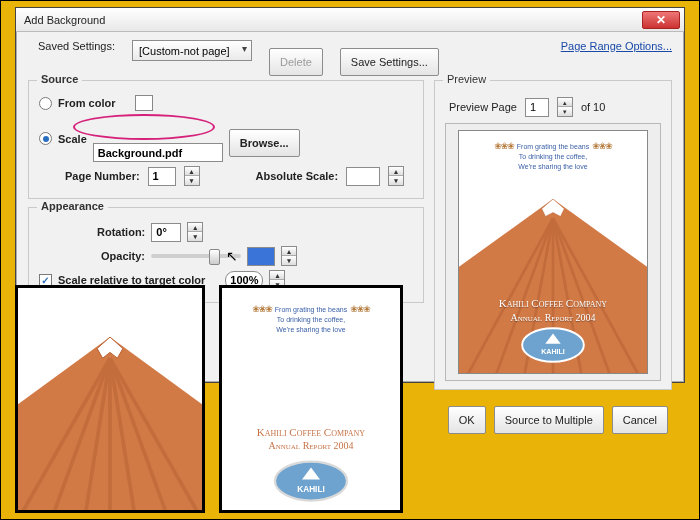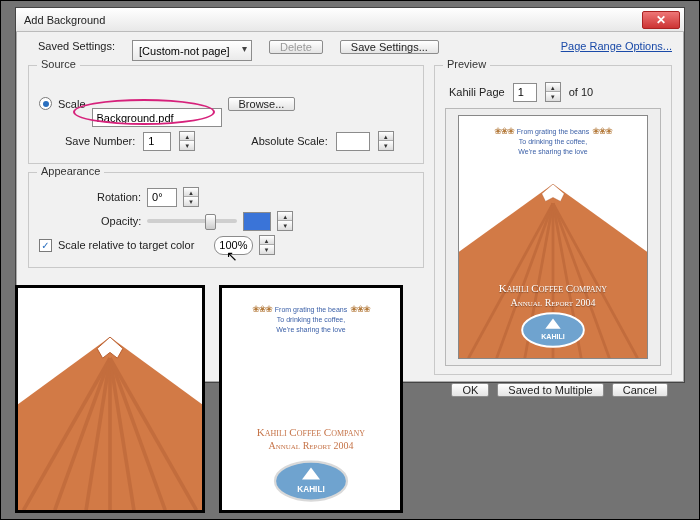--- a/index.html
+++ b/index.html
@@ -1,17 +1,17 @@
 <!DOCTYPE html>
 <html><head>
 <meta charset="utf-8">
 <style>
   * { box-sizing: border-box; font-family: "Segoe UI", Tahoma, sans-serif; font-size: 11px; }
   html,body { margin:0; padding:0; background:#fff; }
-  .outer { width:700px; height:520px; border:1px solid #000; position:relative; background:#737373; }
+  .outer { width:700px; height:520px; border:1px solid #000; position:relative; background:#eab308; }
   .dialog {
     position:absolute; left:14px; top:6px; width:670px; height:376px;
     border:1px solid #444; background:#f1f1f1;
     box-shadow:0 0 0 1px #aaa inset;
   }
   .titlebar {
     height:24px; background:linear-gradient(#fff,#e8e8e8);
     border-bottom:1px solid #bbb; display:flex; align-items:center;
     padding:0 4px 0 8px; justify-content:space-between;
   }
@@ -24,28 +24,29 @@
   }
   .toolbar { display:flex; align-items:flex-start; gap:17px; padding:8px 12px 4px 22px; }
   .label { color:#222; }
   .select {
     height:21px; border:1px solid #8c8c8c; background:linear-gradient(#fff,#eaeaea);
     display:inline-flex; align-items:center; padding:0 18px 0 6px; position:relative;
     min-width:120px;
   }
   .select::after { content:"▾"; position:absolute; right:4px; top:2px; font-size:10px; color:#444; }
   .btn {
-    height:14px; border:1px solid #8c8c8c; background:linear-gradient(#fff,#e4e4e4);
+    height:28px; border:1px solid #8c8c8c; background:linear-gradient(#fff,#e4e4e4);
     padding:0 10px; display:inline-flex; align-items:center; border-radius:2px;
     color:#222;
+    margin-top:8px;
   }
   .btn.disabled { color:#9a9a9a; }
   .link { color:#1a4aa8; text-decoration:underline; margin-left:auto; }
   .body { display:flex; padding:0 12px 10px 12px; gap:10px; }
-  .leftcol { flex:1.05; display:flex; flex-direction:column; gap:8px; }
+  .leftcol { flex:1.05; display:flex; flex-direction:column; gap:8px;font-weight:bold; }
   .rightcol { width:238px; display:flex; flex-direction:column; }
   .group {
     border:1px solid #c9c9c9; padding:10px 10px 8px 10px; position:relative;
     background:#f1f1f1;
   }
   .group .legend {
     position:absolute; top:-8px; left:8px; background:#f1f1f1; padding:0 4px; color:#333;
   }
   .row { display:flex; align-items:center; gap:6px; margin:4px 0; }
   .radio, .chk {
@@ -122,29 +123,35 @@
       <div class="btn">Save Settings...</div>
       <span class="link">Page Range Options...</span>
     </div>
 
     <div class="body">
       <div class="leftcol">
 
         <div class="group" style="position:relative;">
           <span class="legend">Source</span>
           <div class="row">
+            <span class="radio"></span>
+            <span class="label">From color</span>
+            <span style="width:8px;"></span>
+            <span class="swatch"></span>
+          </div>
+          <div class="row">
             <span class="radio sel"></span>
             <span class="label">Scale</span>
             <span class="txt" style="min-width:130px;margin-top:28px;">
                 <span>Background.pdf</span>
               </span>
             <div class="btn">Browse...</div>
           </div>
           <div class="row" style="padding-left:26px; gap:8px;">
-            <span class="label">Save Number:</span>
+            <span class="label">Page Number:</span>
             <span class="txt" style="min-width:28px;">
                 <span>1</span>
               </span>
             <span class="spinpair">
                 <span>▴</span>
                 <span>▾</span>
               </span>
             <span style="width:40px;"></span>
             <span class="label">Absolute Scale:</span>
             <span class="txt" style="min-width:34px;">
@@ -193,21 +200,21 @@
                 <span>▾</span>
               </span>
           </div>
         </div>
       </div>
 
       <div class="rightcol">
         <div class="group" style="flex:1; display:flex; flex-direction:column;">
           <span class="legend">Preview</span>
           <div class="previewbar">
-            <span class="label">Kahili Page</span>
+            <span class="label">Preview Page</span>
             <span class="txt" style="min-width:24px;">
                 <span>1</span>
               </span>
             <span class="spinpair">
                 <span>▴</span>
                 <span>▾</span>
               </span>
             <span class="label">of 10</span>
           </div>
           <div class="previewbox">
@@ -239,21 +246,21 @@
                   <ellipse cx="50" cy="28" rx="48" ry="26" fill="#6fa3cf" stroke="#fff" stroke-width="3"></ellipse>
                   <polygon points="50,10 62,26 38,26" fill="#fff"></polygon>
                   <text x="50" y="42" text-anchor="middle" fill="#fff" font-size="14" font-family="Georgia" font-weight="bold">KAHILI</text>
                 </svg>
               </div>
             </div>
           </div>
         </div>
         <div class="dlgbtns">
           <div class="btn">OK</div>
-          <div class="btn">Saved to Multiple</div>
+          <div class="btn">Source to Multiple</div>
           <div class="btn">Cancel</div>
         </div>
       </div>
     </div>
     <div class="cursor">↖</div>
   </div>
 
   <div class="sampleA">
     <div class="mountain" style="height:78%;">
       <svg viewBox="0 0 200 180" preserveAspectRatio="none">

